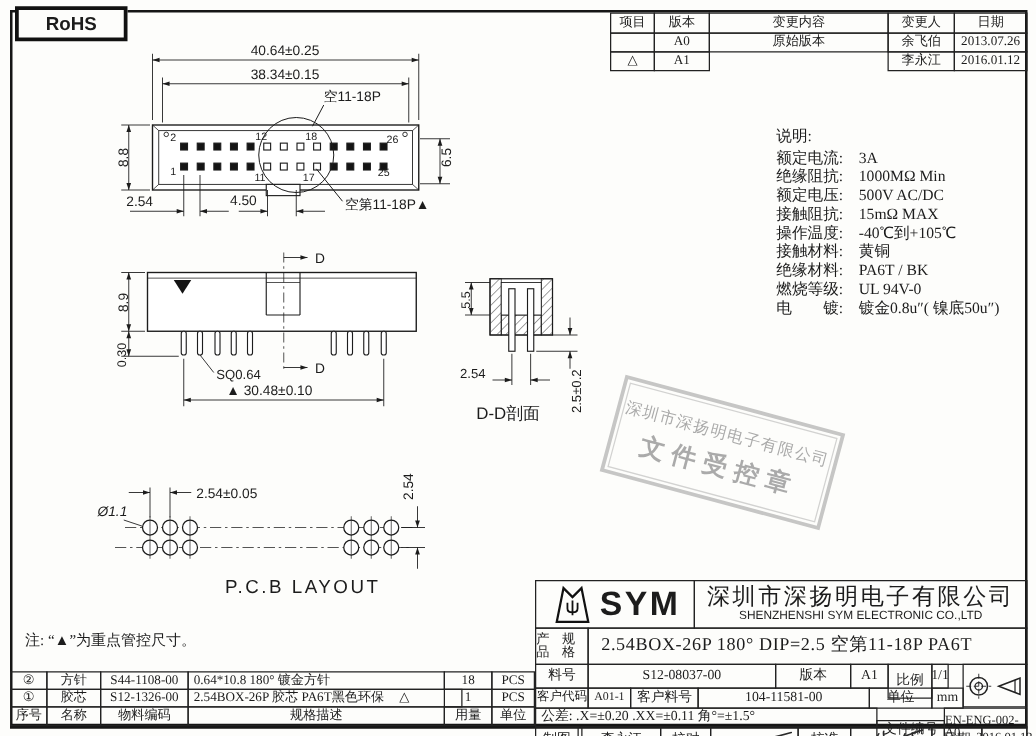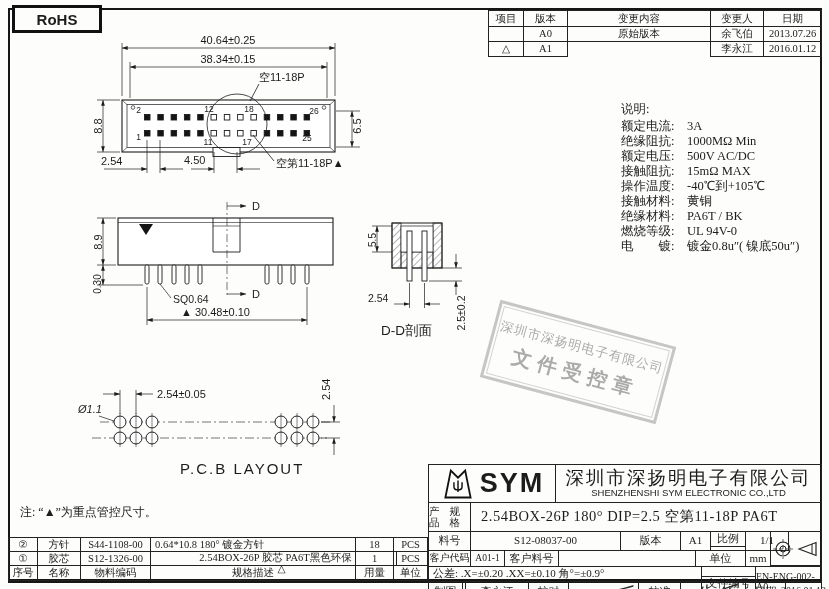--- a/index.html
+++ b/index.html
@@ -317,21 +317,21 @@
     <div class="cell" style="left:0;top:0;width:30px;height:15px;">②</div>
     <div class="cell" style="left:29px;top:0;width:44px;height:15px;">方针</div>
     <div class="cell" style="left:72px;top:0;width:71px;height:15px;">S44-1108-00</div>
     <div class="cell left" style="left:142px;top:0;width:206px;height:15px;">0.64*10.8 180° 镀金方针</div>
     <div class="cell" style="left:347px;top:0;width:39px;height:15px;">18</div>
     <div class="cell" style="left:385px;top:0;width:35px;height:15px;">PCS</div>
 
     <div class="cell" style="left:0;top:14px;width:30px;height:15px;">①</div>
     <div class="cell" style="left:29px;top:14px;width:44px;height:15px;">胶芯</div>
     <div class="cell" style="left:72px;top:14px;width:71px;height:15px;">S12-1326-00</div>
-    <div class="cell left" style="left:142px;top:14px;width:247px;height:15px;flex-direction:column;">
+    <div class="cell left" style="left:142px;top:14px;width:220px;height:15px;">
       <span>2.54BOX-26P 胶芯 PA6T黑色环保</span>
       <span style="margin-left:12px;">△</span>
     </div>
     <div class="cell" style="left:347px;top:14px;width:39px;height:15px;">1</div>
     <div class="cell" style="left:385px;top:14px;width:35px;height:15px;">PCS</div>
 
     <div class="cell" style="left:0;top:28px;width:30px;height:16px;">序号</div>
     <div class="cell" style="left:29px;top:28px;width:44px;height:16px;">名称</div>
     <div class="cell" style="left:72px;top:28px;width:71px;height:16px;">物料编码</div>
     <div class="cell" style="left:142px;top:28px;width:206px;height:16px;">规格描述</div>
@@ -356,40 +356,41 @@
     <div class="cell" style="left:0;top:38px;width:43px;height:30px;flex-direction:row;font-size:10.5px;">
       <div>产品</div>
       <div>规格</div>
     </div>
     <div class="cell left" style="left:42px;top:38px;width:352px;height:30px;font-size:14.5px;padding-left:10px;letter-spacing:0.5px;">2.54BOX-26P  180° DIP=2.5 空第11-18P PA6T</div>
 
     <div class="cell" style="left:0;top:67px;width:43px;height:20px;">料号</div>
     <div class="cell" style="left:42px;top:67px;width:151px;height:20px;">S12-08037-00</div>
     <div class="cell" style="left:192px;top:67px;width:61px;height:20px;">版本</div>
     <div class="cell" style="left:252px;top:67px;width:31px;height:20px;">A1</div>
-    <div class="cell" style="left:282px;top:67px;width:36px;height:16px;text-align:center;">比例</div>
-    <div class="cell" style="left:317px;top:67px;width:44px;height:20px;">1/1</div>
+    <div class="cell" style="left:282px;top:67px;width:36px;height:28px;text-align:center;">比例</div>
+    <div class="cell" style="left:317px;top:67px;width:14px;height:20px;">1/1</div>
     <div class="cell" style="left:342px;top:67px;width:52px;height:35px;">
       <svg width="48" height="22" viewBox="0 0 48 22">
         <line x1="1" y1="11" x2="21" y2="11" stroke="#222" stroke-width="0.7" stroke-dasharray="4 2"></line>
         <line x1="11" y1="1" x2="11" y2="21" stroke="#222" stroke-width="0.7" stroke-dasharray="4 2"></line>
         <circle cx="11" cy="11" r="7" fill="none" stroke="#222" stroke-width="1.2"></circle>
         <circle cx="11" cy="11" r="3" fill="none" stroke="#222" stroke-width="1"></circle>
         <path d="M27,11 L44,4.5 L44,17.5 Z" fill="none" stroke="#222" stroke-width="1.2"></path>
         <line x1="40" y1="6" x2="40" y2="16" stroke="#222" stroke-width="1"></line>
       </svg>
     </div>
 
     <div class="cell" style="left:0;top:86px;width:43px;height:17px;font-size:10px;">客户代码</div>
     <div class="cell" style="left:42px;top:86px;width:35px;height:17px;font-size:9.5px;">A01-1</div>
     <div class="cell" style="left:76px;top:86px;width:55px;height:17px;">客户料号</div>
+    <div class="cell" style="left:130px;top:86px;width:138px;height:17px;">104-11581-00</div>
     <div class="cell" style="left:267px;top:86px;width:51px;height:17px;">单位</div>
     <div class="cell" style="left:317px;top:86px;width:26px;height:17px;">mm</div>
 
-    <div class="cell left" style="left:0;top:102px;width:274px;height:16px;">公差: .X=±0.20  .XX=±0.10  角°=±0.9°</div>
+    <div class="cell left" style="left:0;top:102px;width:274px;height:16px;">公差: .X=±0.20  .XX=±0.11  角°=±1.5°</div>
     <div class="cell" style="left:273px;top:102px;width:55px;height:16px;margin-top:10px;">文件编号</div>
     <div class="cell" style="left:327px;top:102px;width:67px;height:32px;font-size:10px;">EN-ENG-002-A0</div>
 
     <div class="cell" style="left:0;top:117px;width:35px;height:21px;">制图</div>
     <div class="cell" style="left:37px;top:117px;width:64px;height:21px;">李永江</div>
     <div class="cell" style="left:100px;top:117px;width:41px;height:21px;">校对</div>
     <div class="cell" style="left:140px;top:117px;width:71px;height:21px;">
       <svg width="66" height="18" viewBox="0 0 66 18">
         <path class="sig" d="M4,14 C22,13 44,8 62,3"></path>
       </svg>

